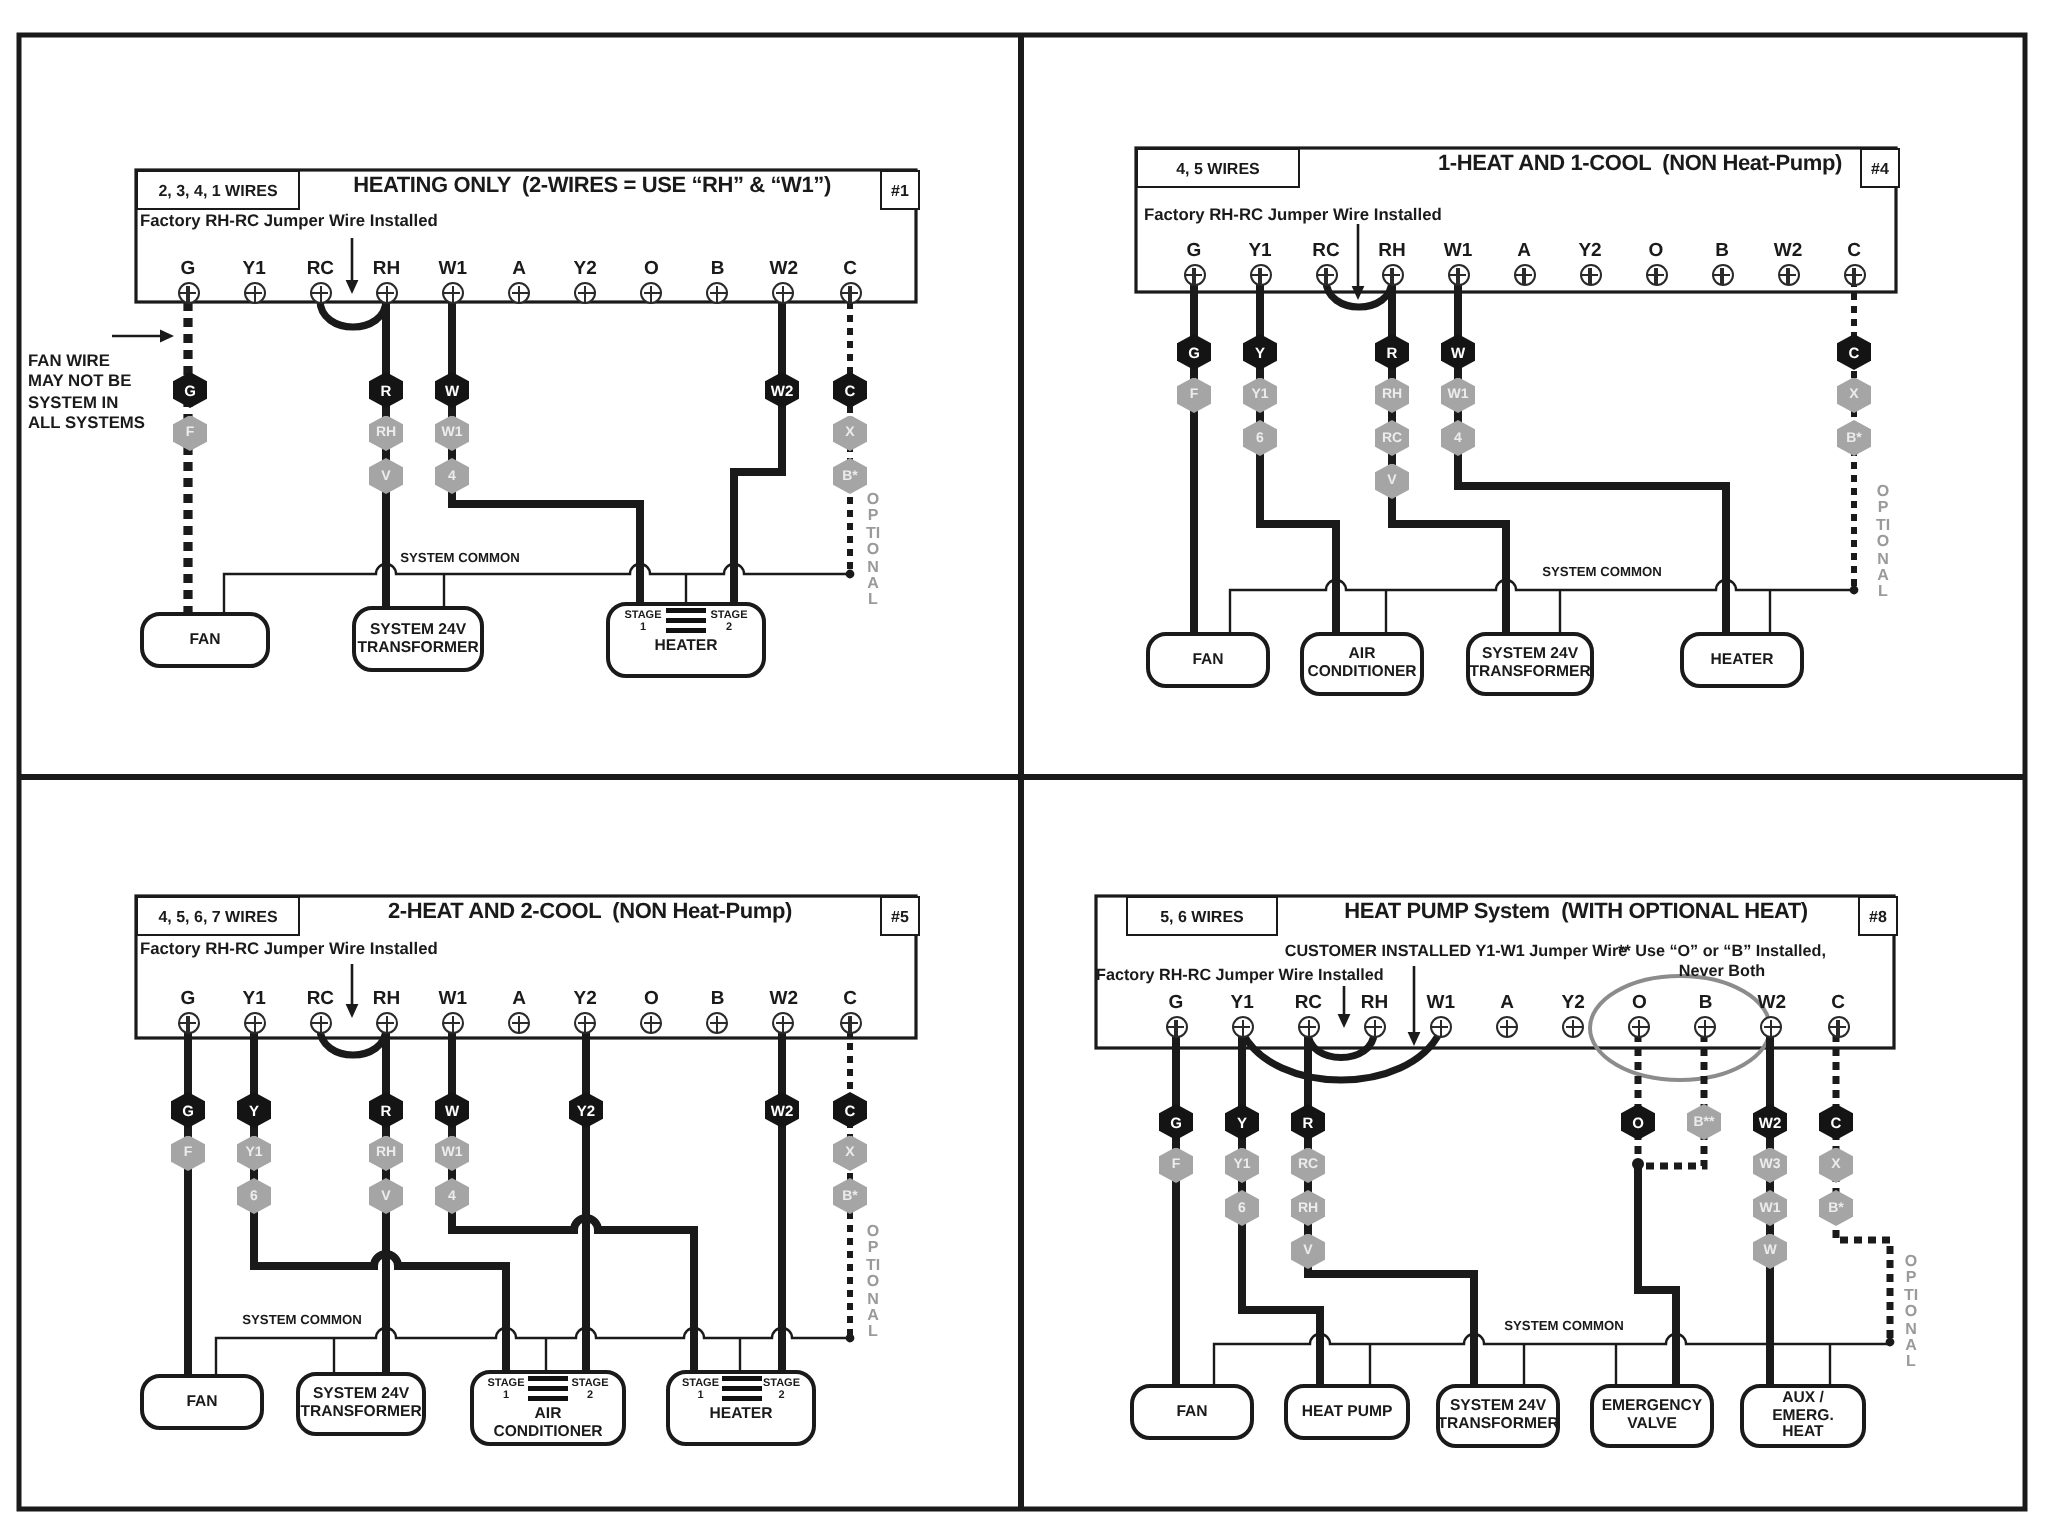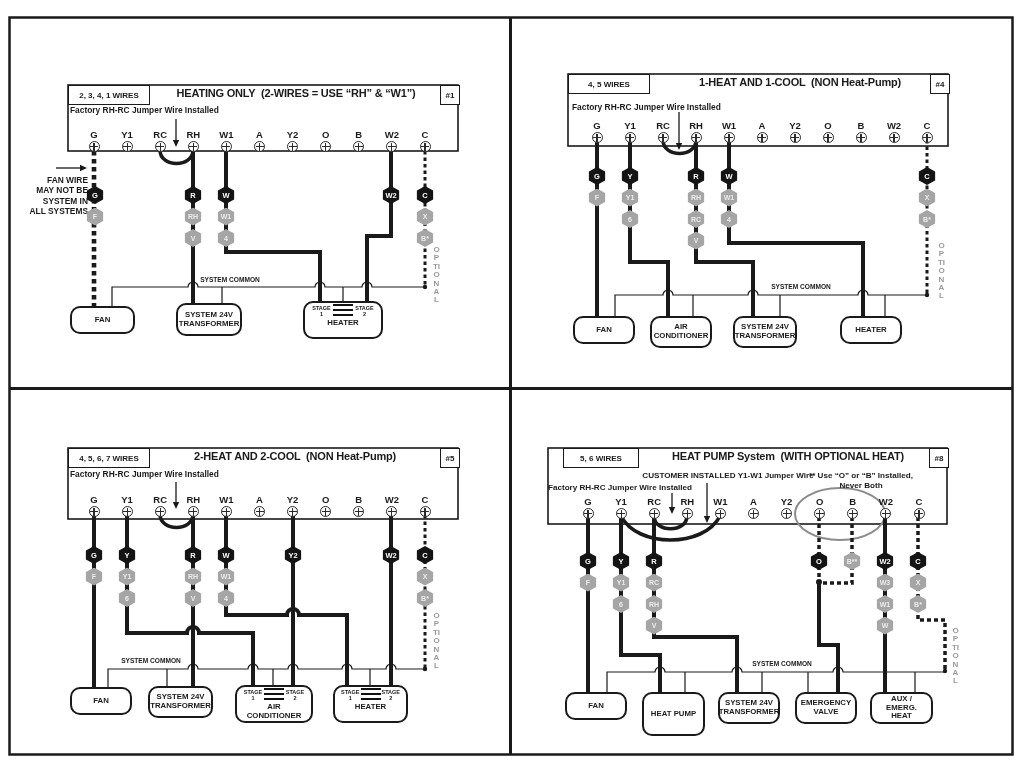--- a/index.html
+++ b/index.html
@@ -9,21 +9,21 @@
   .t{position:absolute;font-weight:bold;color:#1a1a1a;white-space:pre;}
   .cx{transform:translateX(-50%);}
   .title{font-size:11px;letter-spacing:-0.2px;}
   .box{position:absolute;border:1.8px solid #1a1a1a;background:#fff;display:flex;
        align-items:center;justify-content:center;font-weight:bold;white-space:pre;}
   .wiresbox{font-size:8px;}
   .numbox{font-size:8px;}
   .note{font-size:8.4px;}
   .smnote{font-size:8.1px;}
   .sc{font-size:6.6px;}
-  .sidenote{position:absolute;text-align:right;font-weight:bold;font-size:8.4px;line-height:10.4px;}
+  .sidenote{position:absolute;text-align:left;font-weight:bold;font-size:8.4px;line-height:10.4px;}
   .vopt{position:absolute;width:9px;font-size:8px;font-weight:bold;color:#9a9a9a;
         line-height:8.4px;word-break:break-all;text-align:center;}
   
   .termrow{position:absolute;left:0;top:0;width:0;height:0;}
   .term{position:absolute;transform:translateX(-50%);display:flex;flex-direction:column;
         align-items:center;width:26px;}
   .tlab{font-size:9.5px;font-weight:bold;height:11px;line-height:11px;}
   .screw{width:9px;height:9px;border:1.6px solid #2a2a2a;border-radius:50%;position:relative;
          background:#fff;margin-top:1px;}
   .screw::before{content:"";position:absolute;left:50%;top:0.5px;bottom:0.5px;width:1.2px;
@@ -217,21 +217,21 @@
 <div class="dev stagebox" style="left:303px;top:301px;width:80px;height:38px">
   <div class="stgrow">
     <span class="stg">STAGE 1</span>
     <span class="elem"></span>
     <span class="stg">STAGE 2</span>
   </div>
   <div class="devname">HEATER</div>
 </div>
 
 <div class="box wiresbox" style="left:568px;top:74px;width:80px;height:18px"><span>4, 5 WIRES</span></div>
-<div class="t title cx" style="left:800px;top:76px">1-HEAT AND 1-COOL  (NON Heat-Pump)</div>
+<div class="t title cx" style="left:820px;top:76px">1-HEAT AND 1-COOL  (NON Heat-Pump)</div>
 <div class="box numbox" style="left:930px;top:74px;width:18px;height:18px"><span>#4</span></div>
 <div class="t note" style="left:572px;top:102px">Factory RH-RC Jumper Wire Installed</div>
 <div class="termrow" style="top:120px">
       <div class="term" style="left: 597px;">
         <span class="tlab">G</span>
         <span class="screw"></span>
       </div>
       <div class="term" style="left: 630px;">
         <span class="tlab">Y1</span>
         <span class="screw"></span>
@@ -500,21 +500,21 @@
 <div class="stack" style="left:918px;top:552px">
       <div class="hex hexb">C</div>
       <div class="hex hexg">X</div>
       <div class="hex hexg">B*</div>
     </div>
 <div class="t sc cx" style="left:782px;top:660px">SYSTEM COMMON</div>
 <div class="vopt" style="left:951px;top:627px">OPTIONAL</div>
 <div class="dev" style="left:565px;top:692px;width:62px;height:28px">
       <span>FAN</span>
     </div>
-<div class="dev" style="left:642px;top:692px;width:63px;height:44px">
+<div class="dev" style="left:642px;top:692px;width:63px;height:28px">
       <span>HEAT PUMP</span>
     </div>
 <div class="dev" style="left:718px;top:692px;width:62px;height:32px">
       <span>SYSTEM 24V TRANSFORMER</span>
     </div>
 <div class="dev" style="left:795px;top:692px;width:62px;height:32px">
       <span>EMERGENCY VALVE</span>
     </div>
 <div class="dev" style="left:870px;top:692px;width:63px;height:32px">
       <span>AUX / EMERG. HEAT</span>

